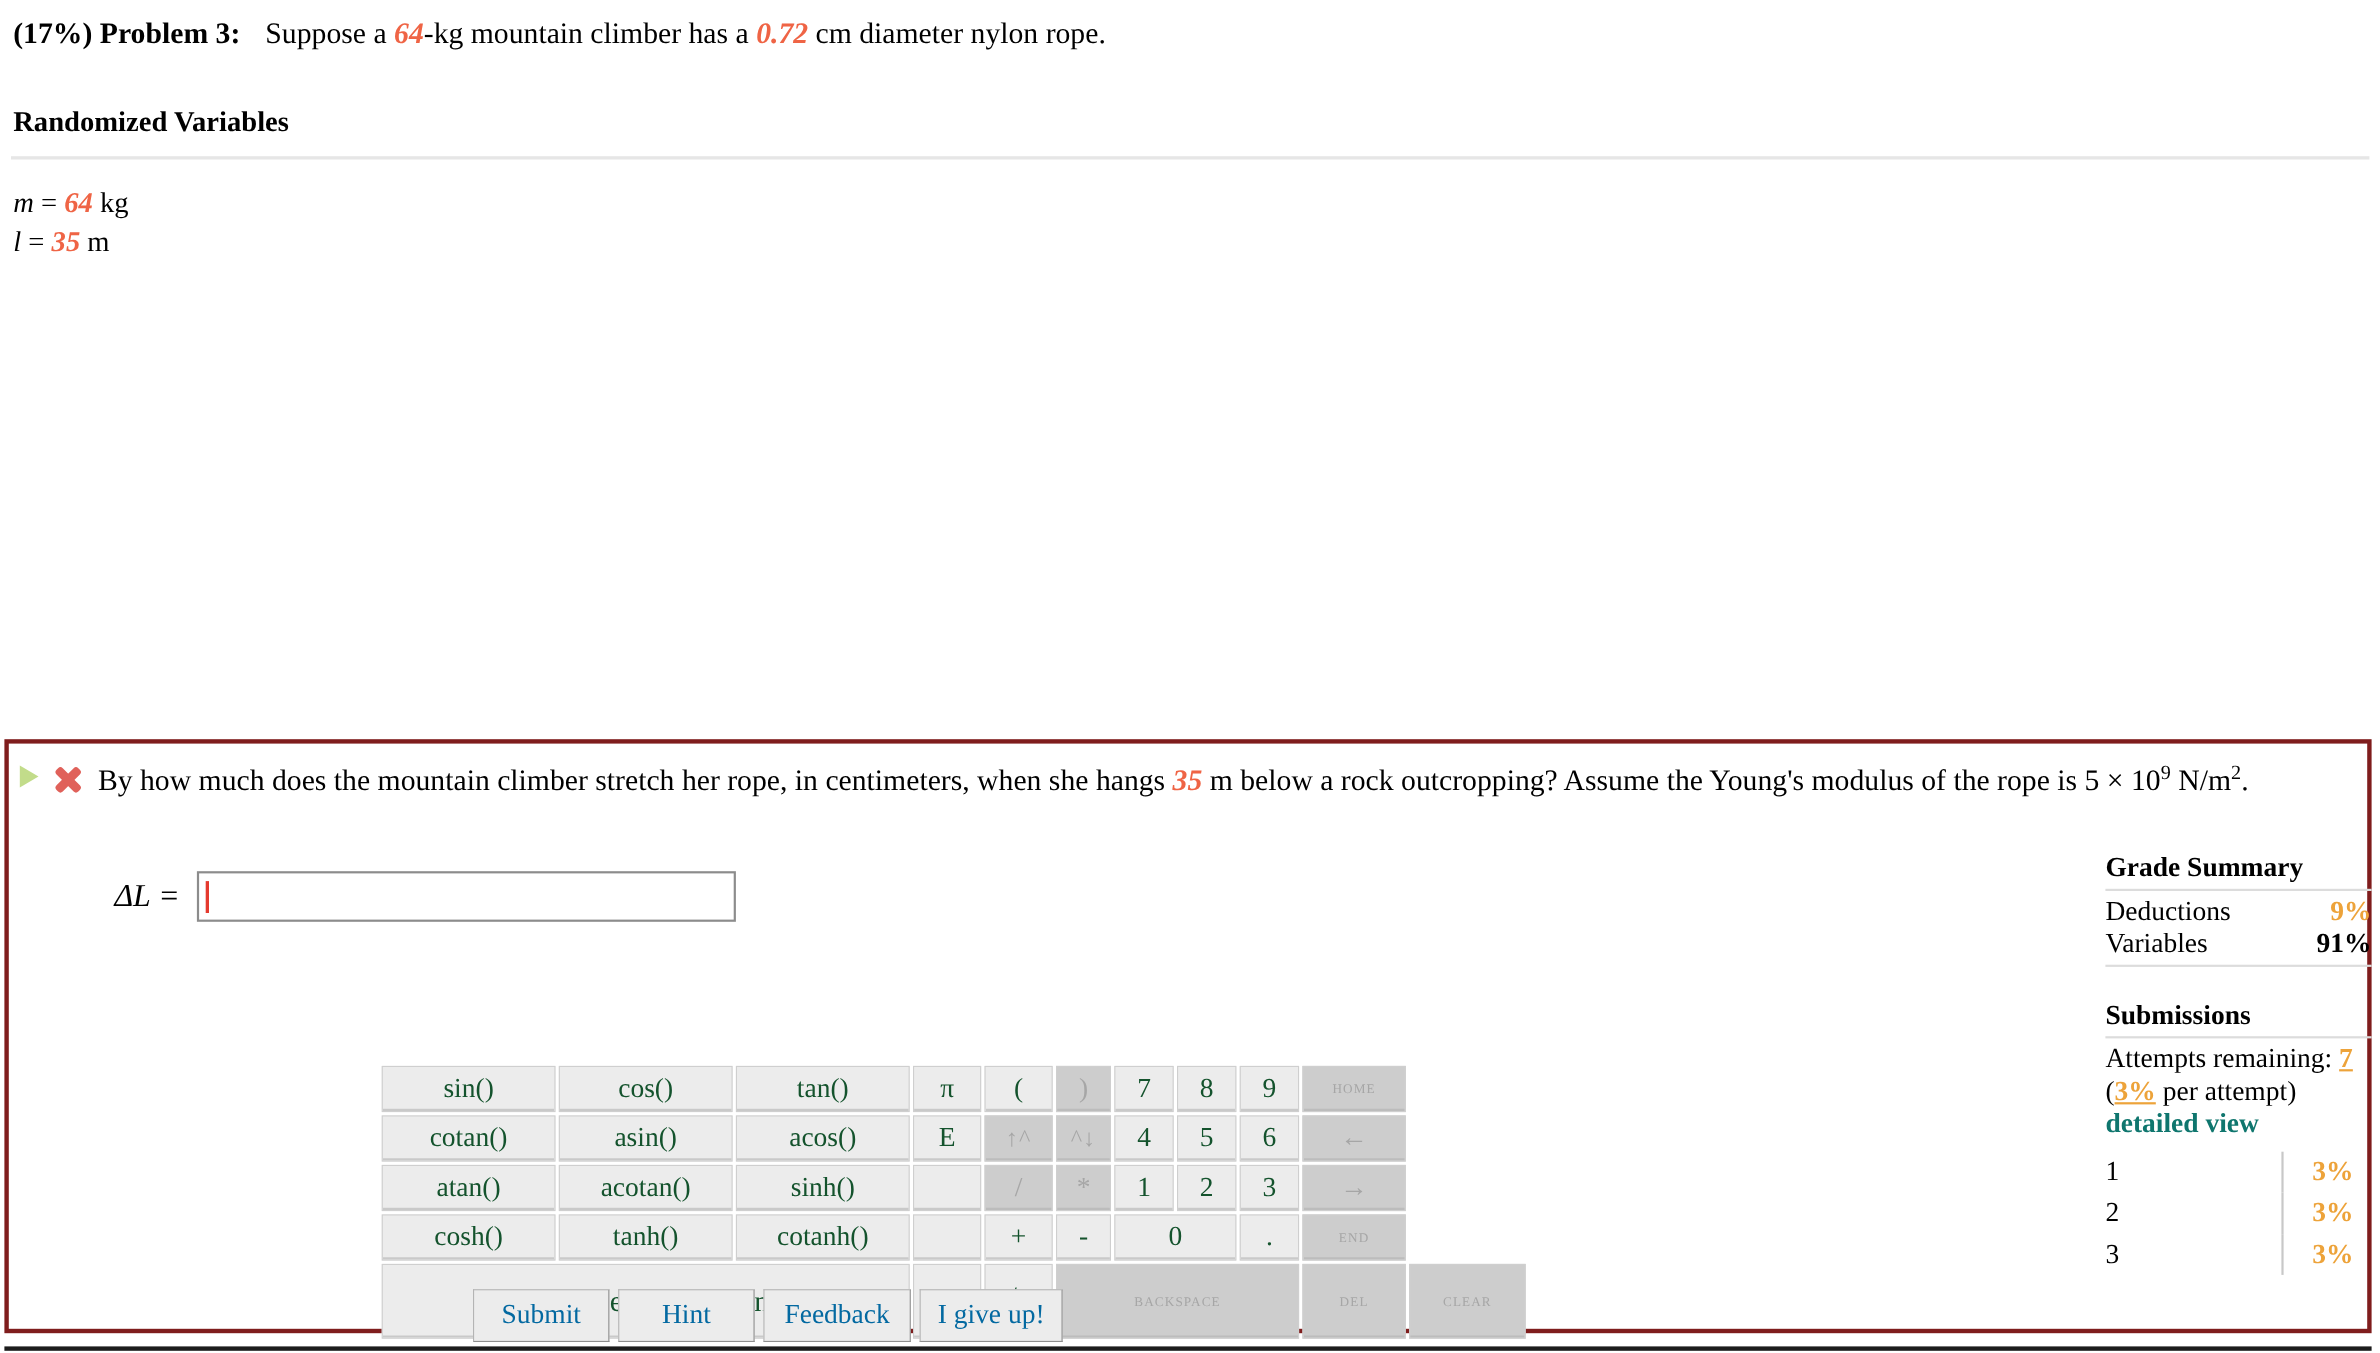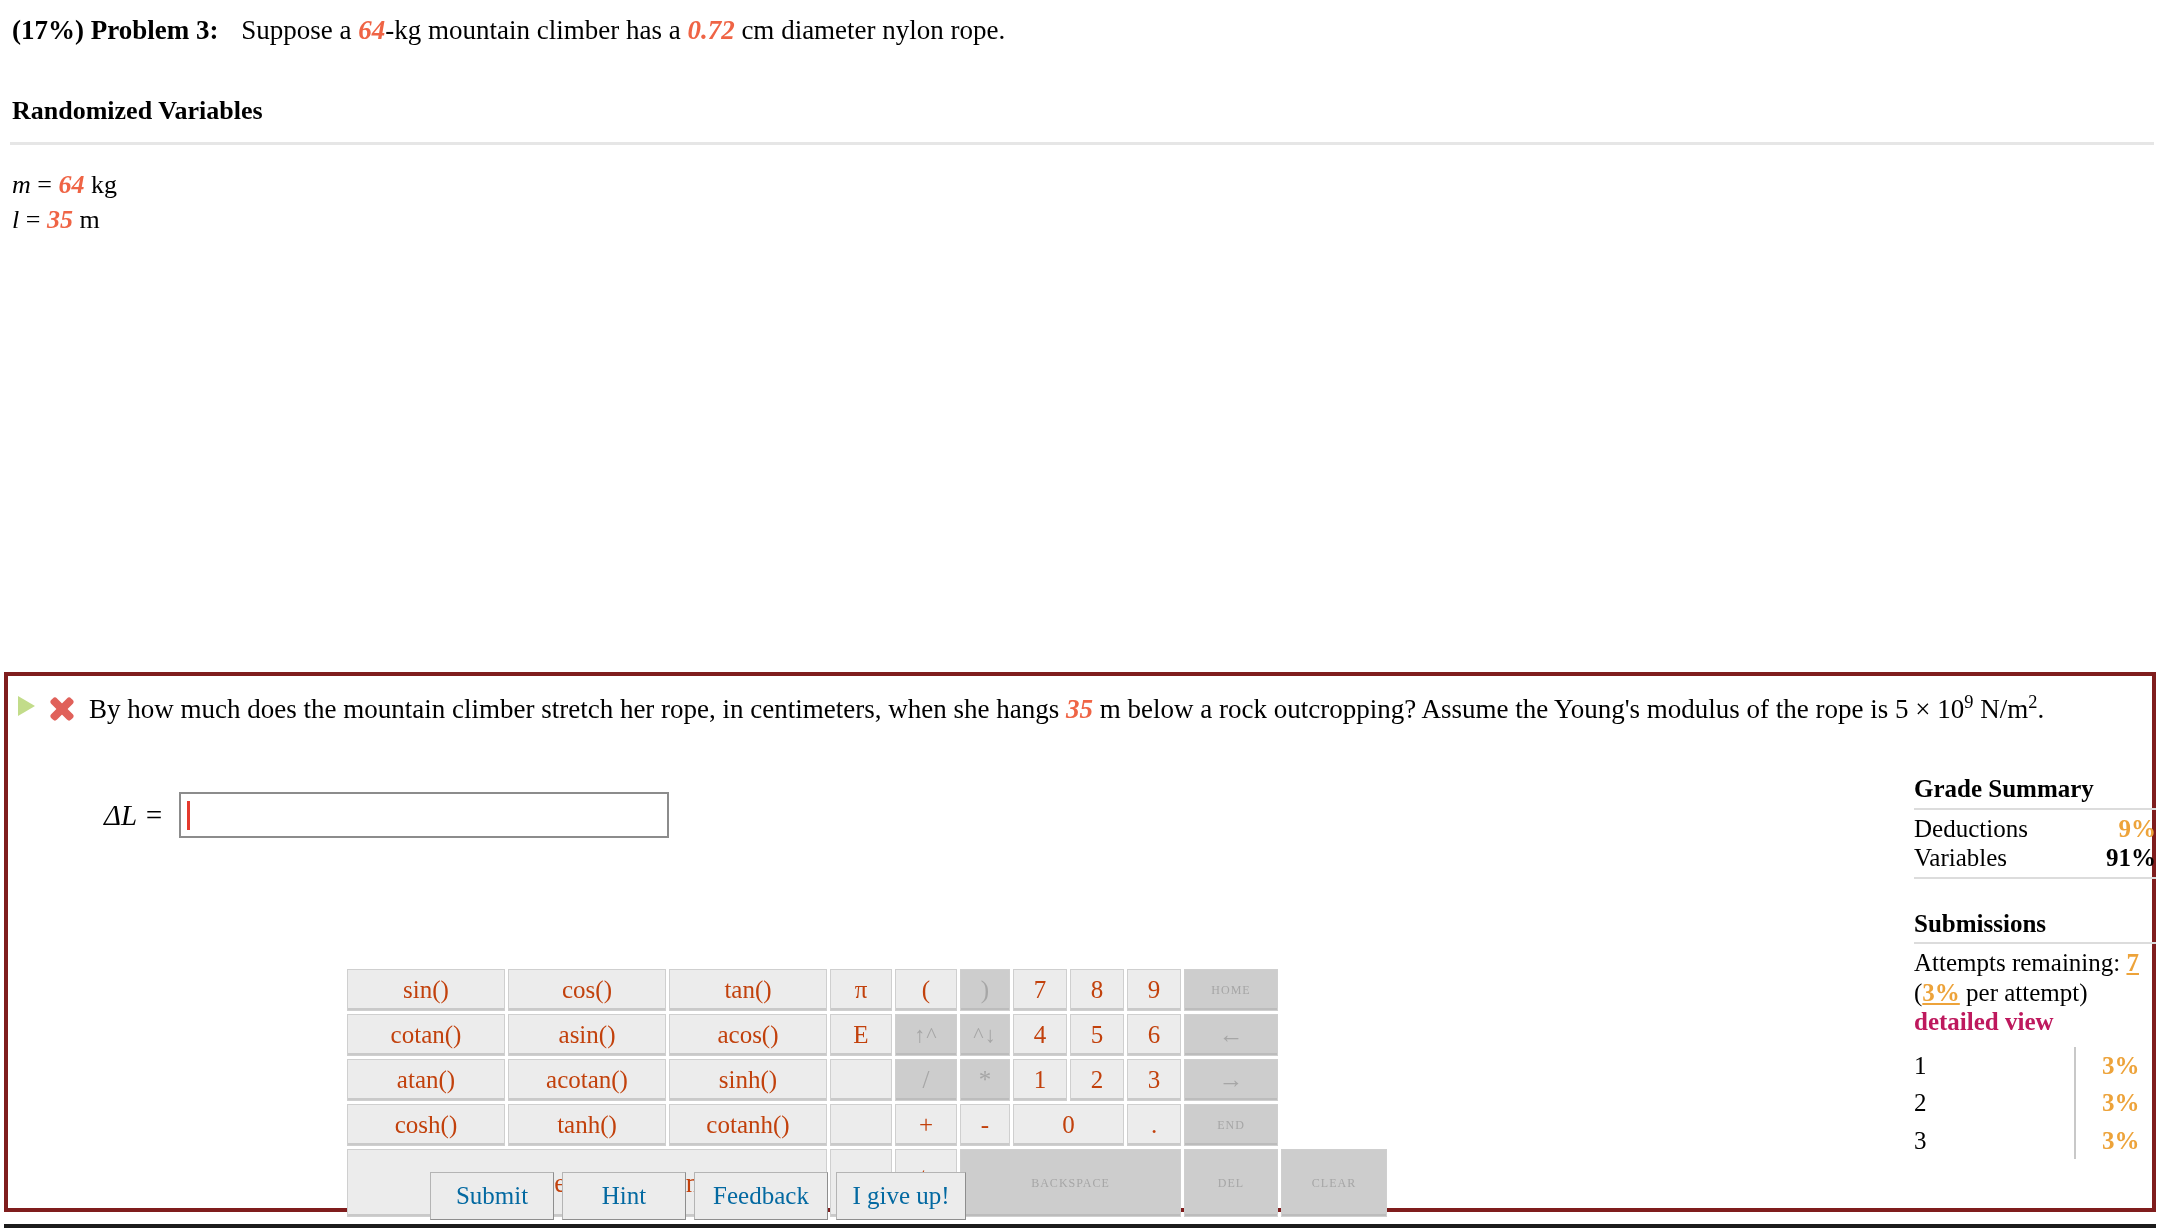--- a/index.html
+++ b/index.html
@@ -132,21 +132,21 @@
     border-collapse: separate;
     border-spacing: 3px;
     font-size: 25px;
   }
   .calc td {
     background: #ececec;
     border: 1px solid #cfcfcf;
     text-align: center;
     height: 40px;
     padding: 0 2px;
-    color: #c2410c;
+    color: #14532d;
     box-shadow: inset 0 -2px 0 #c9c9c9;
   }
   .calc td.fn  { width: 152px; }
   .calc td.sm  { width: 44px; }
   .calc td.num { width: 48px; }
   .calc td.wide{ width: 88px; }
   .calc td.dim {
     background: #cdcdcd;
     color: #a6a6a6;
     box-shadow: inset 0 -2px 0 #bcbcbc;
@@ -238,21 +238,21 @@
   }
   .orange { color: #eda33a; font-weight: bold; }
   .bold   { font-weight: bold; }
   .subs { margin-top: 30px; }
   .u-orange {
     color: #eda33a;
     font-weight: bold;
     text-decoration: underline;
   }
   .link {
-    color: #be185d;
+    color: #0f766e;
     font-weight: bold;
     text-decoration: none;
     cursor: pointer;
   }
   .att-table {
     margin-top: 10px;
     width: 242px;
     border-collapse: collapse;
   }
   .att-table td {

